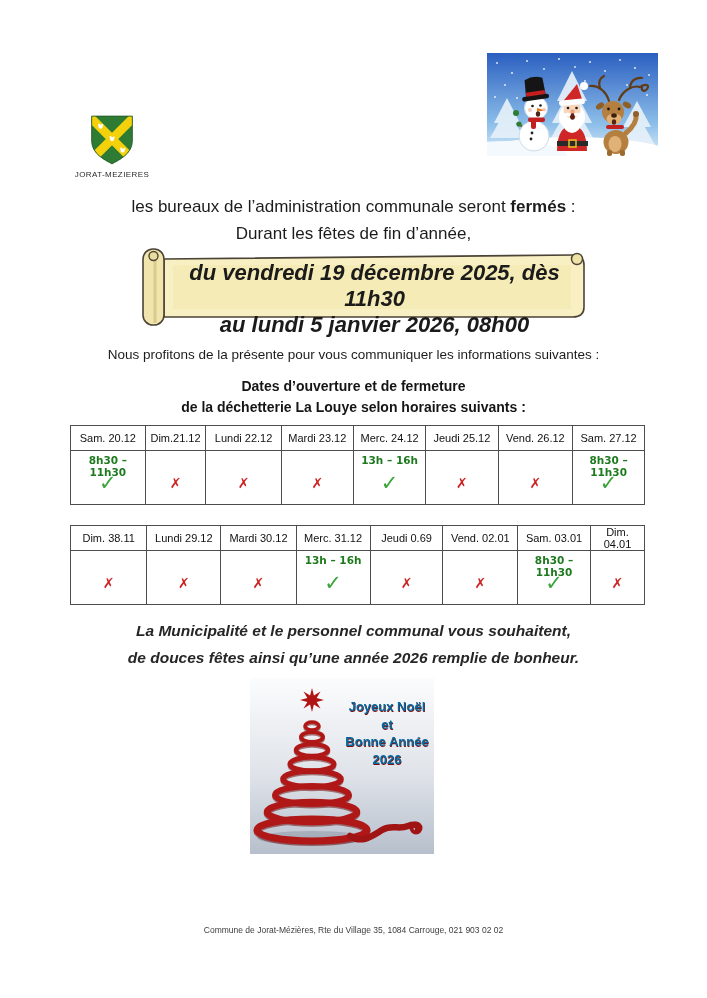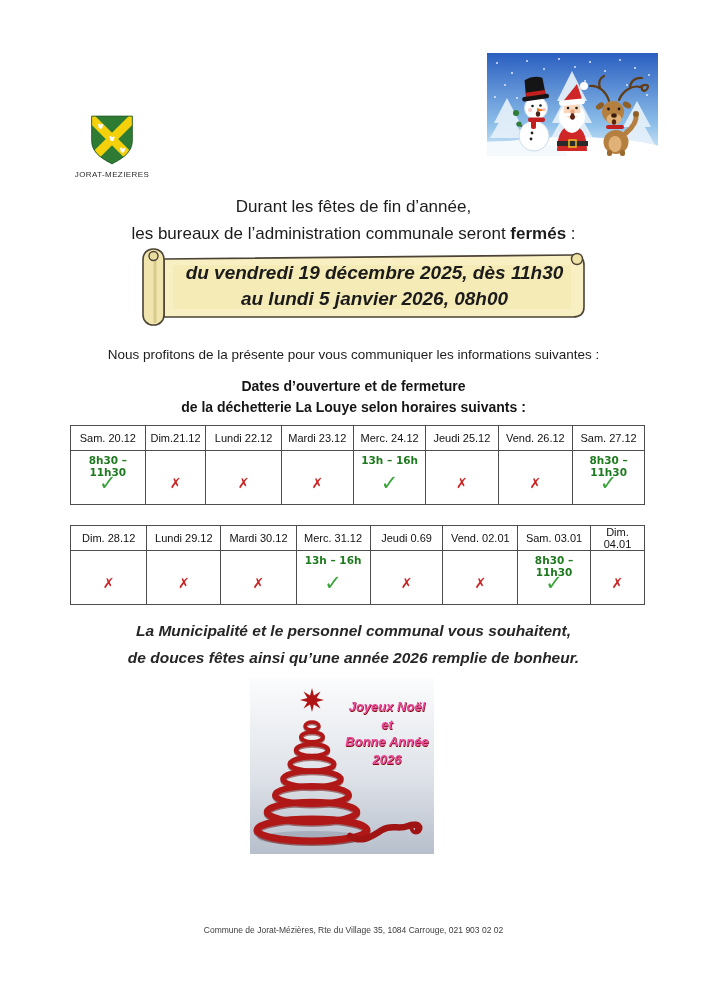--- a/index.html
+++ b/index.html
@@ -17,21 +17,21 @@
 
   
   .intro{position:absolute;left:0;width:707px;top:177px;text-align:center;
          font-size:17px;line-height:27px;color:#1c1c1c;}
   .intro strong{font-weight:bold;}
 
   
   .banner{position:absolute;left:137px;top:227px;width:455px;height:88px;}
   .banner svg{position:absolute;left:0;top:0;}
   .banner-text{position:absolute;left:40px;right:20px;top:17px;text-align:center;
-               font-style:italic;font-weight:bold;font-size:19px;line-height:26px;color:#1b1b1b;}
+               font-style:italic;font-weight:bold;font-size:22px;line-height:26px;color:#1b1b1b;}
 
   .info{position:absolute;left:0;width:707px;top:331px;text-align:center;
         font-size:13.5px;color:#1c1c1c;}
 
   .sched-title{position:absolute;left:0;width:707px;top:360px;text-align:center;
                font-weight:bold;font-size:14px;line-height:21px;color:#151515;}
 
   
   .sched{position:absolute;left:70px;width:575px;border-collapse:collapse;table-layout:fixed;background:#fff;}
   .t1{top:409px;}
@@ -44,22 +44,22 @@
   .mark{font-family:"DejaVu Sans",sans-serif;}
   td[data-status="open"] .mark{color:#3aa33a;font-size:21px;line-height:24px;font-weight:normal;}
   td[data-status="closed"] .mark{color:#cc2222;font-size:14px;line-height:25px;font-weight:bold;}
 
   .closing{position:absolute;left:0;width:707px;top:601px;text-align:center;
            font-style:italic;font-weight:bold;font-size:15.5px;line-height:27px;color:#262626;}
 
   
   .tree-card{position:absolute;left:250px;top:662px;width:184px;height:176px;}
   .tree-card svg{position:absolute;left:0;top:0;}
-  .greeting{position:absolute;left:92px;top:20px;width:90px;text-align:center;color:#ec4899;
-            font-weight:bold;font-style:italic;font-size:13px;line-height:17.5px;
+  .greeting{position:absolute;left:92px;top:20px;width:90px;text-align:center;color:#0369a1;
+            font-weight:bold;font-size:13px;line-height:17.5px;
             text-shadow:.5px .5px 0 #7c0e0e;}
 
   .footer{position:absolute;left:0;width:707px;top:908px;text-align:center;
           font-size:8.5px;line-height:13px;color:#3c3c3c;}
 </style>
 </head>
 <body>
 
 <div class="page">
 
@@ -195,22 +195,22 @@
         <ellipse cx="127" cy="66" rx="7.5" ry="5.5" fill="#e0b277"></ellipse>
         <ellipse cx="127" cy="62.5" rx="2.8" ry="2.2" fill="#3a1f0e"></ellipse>
         <ellipse cx="127" cy="69" rx="2.2" ry="2.8" fill="#57250f"></ellipse>
         <circle cx="121.5" cy="56" r="1.4" fill="#1a1a1a"></circle>
           <circle cx="132" cy="56" r="1.4" fill="#1a1a1a"></circle>
       </g>
     </svg>
   </div>
 
   <div class="intro">
+    <div><span>les bureaux de l’administration communale seront </span><strong>fermés</strong><span> :</span></div>
     <div>Durant les fêtes de fin d’année,</div>
-    <div><span>les bureaux de l’administration communale seront </span><strong>fermés</strong><span> :</span></div>
   </div>
 
   <div class="banner">
     <svg viewBox="0 0 455 88" width="455" height="88">
       <path d="M27,16 L436,12 Q447,12 447,22 L447,64 Q447,74 436,74 L27,74 Z" fill="#f8efc3" stroke="#4b4336" stroke-width="1.6"></path>
       <rect x="36" y="22" width="398" height="44" fill="#f3e8ae" opacity="0.6"></rect>
       <rect x="6" y="6" width="21" height="76" rx="10" fill="#f1e5ad" stroke="#4b4336" stroke-width="1.6"></rect>
       <path d="M18,8 V80" stroke="#d9ca8d" stroke-width="3"></path>
       <circle cx="16.5" cy="13" r="4.5" fill="#e8dc9e" stroke="#4b4336" stroke-width="1.4"></circle>
       <circle cx="440" cy="16" r="5.5" fill="#efe2a6" stroke="#4b4336" stroke-width="1.4"></circle>
@@ -293,21 +293,21 @@
         <col style="width:12.9%">
         <col style="width:13.1%">
         <col style="width:12.9%">
       <col style="width:12.7%">
         <col style="width:13%">
         <col style="width:12.7%">
         <col style="width:9.4%">
     </colgroup>
     <tbody>
         <tr>
-      <th>Dim. 28.12</th>
+      <th>Dim. 38.11</th>
       <th>Lundi 29.12</th>
       <th>Mardi 30.12</th>
       <th>Merc. 31.12</th>
       <th>Jeudi 0.69</th>
       <th>Vend. 02.01</th>
       <th>Sam. 03.01</th>
       <th>Dim. 04.01</th>
     </tr>
     <tr>
       <td data-status="closed">

